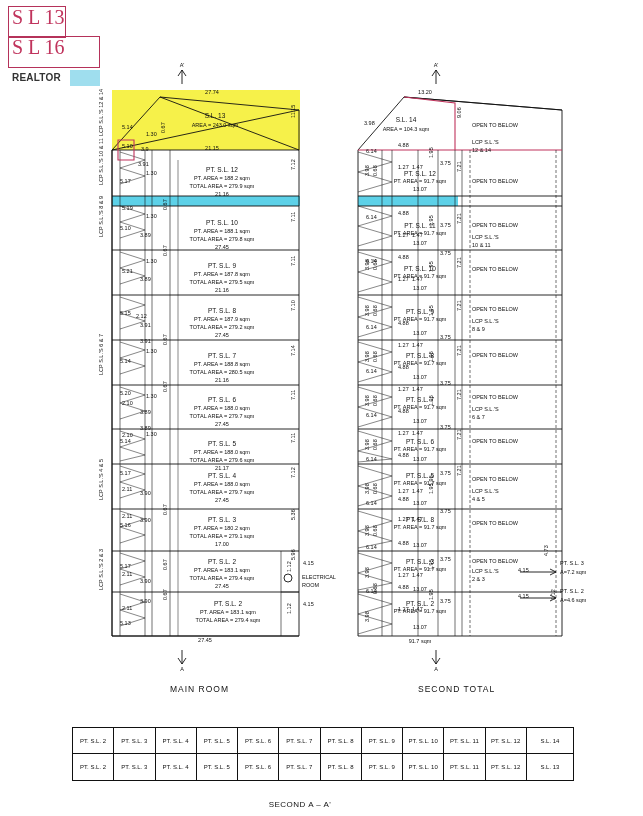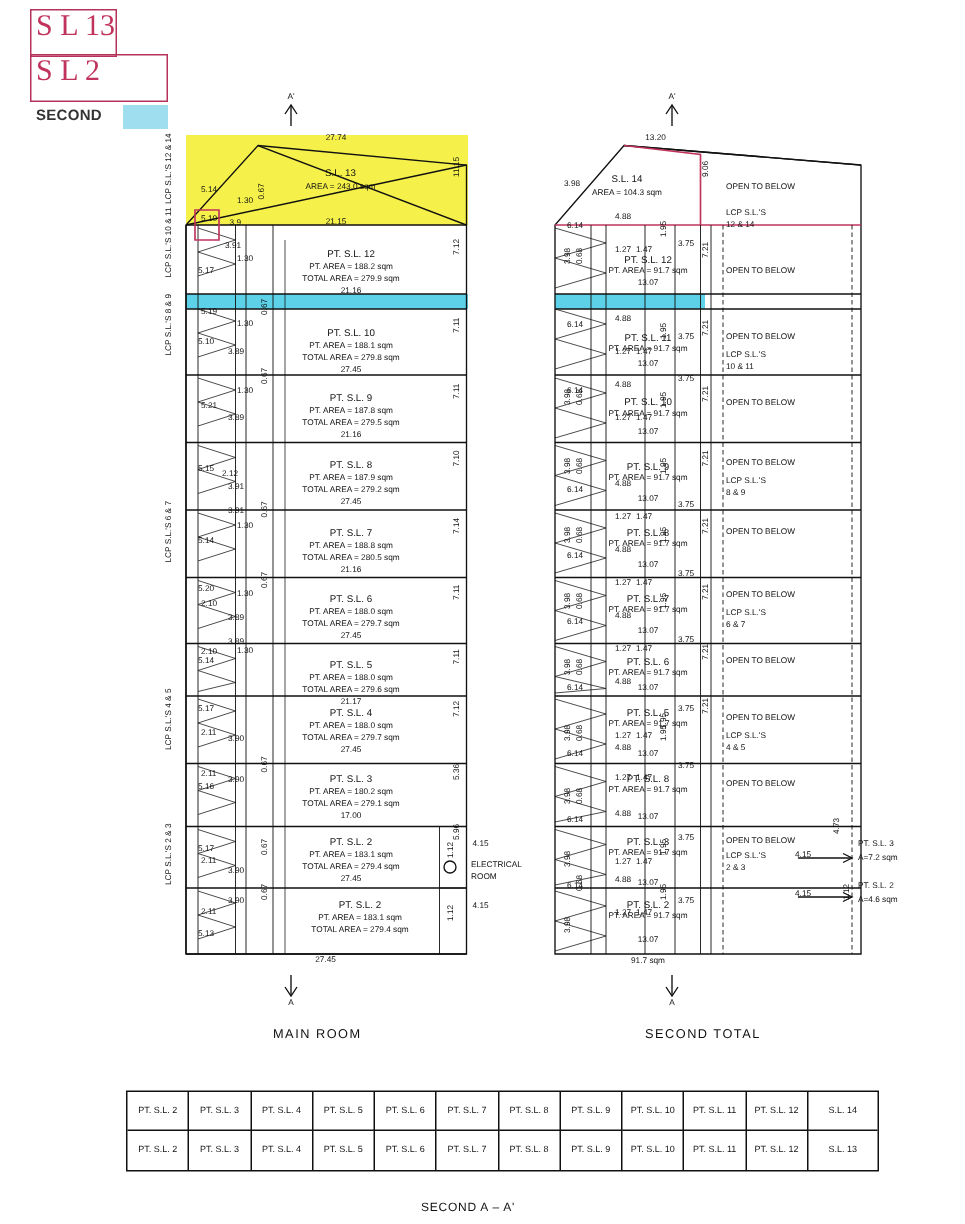--- a/index.html
+++ b/index.html
@@ -1,17 +1,17 @@
 <!DOCTYPE html>
 <html><head>
 <meta charset="utf-8">
 <style>
   html,body{margin:0;padding:0;background:#ffffff;}
   body{width:643px;height:816px;position:relative;font-family:"Liberation Sans",sans-serif;color:#111;overflow:hidden;}
-  .page{position:absolute;left:12px;top:0;width:551px;height:816px;}
+  .page{position:absolute;left:0;top:0;width:551px;height:816px;}
   .t{position:absolute;font-size:5.5px;line-height:1.15;white-space:nowrap;color:#111;}
   .t.c{transform:translateX(-50%);}
   .vert{transform:rotate(-90deg);transform-origin:0 0;}
   .unit-title{font-size:6.5px;}
   .hl{position:absolute;}
   
   .stamp{position:absolute;left:8px;top:6px;width:92px;height:82px;}
   .stamp .sbox{position:absolute;border:1.6px solid #b5325a;}
   .stamp .txt{position:absolute;font-family:"Liberation Serif",serif;color:#c0335c;}
   .realtor{position:absolute;left:4px;top:66px;font-size:10px;font-weight:bold;color:#333;letter-spacing:.2px;}
@@ -29,22 +29,22 @@
 </style>
 </head>
 <body>
 
 <div class="page">
 
   <div class="stamp">
     <div class="sbox" style="left:0px;top:0px;width:56px;height:30px;"></div>
     <div class="sbox" style="left:0px;top:30px;width:90px;height:30px;"></div>
     <div class="txt" style="left:4px;top:0px;font-size:20px;">S L 13</div>
-    <div class="txt" style="left:4px;top:30px;font-size:20px;">S L 2</div>
-    <div class="realtor">SECOND</div>
+    <div class="txt" style="left:4px;top:30px;font-size:20px;">S L 16</div>
+    <div class="realtor">REALTOR</div>
     <div class="realtor-badge"></div>
   </div>
 
   <div class="hl" style="left:112px;top:90px;width:188px;height:60px;background:#f5ee2a;opacity:.85;"></div>
   <div class="hl" style="left:112px;top:196px;width:188px;height:10px;background:#35c6e2;opacity:.8;"></div>
   <div class="hl" style="left:358px;top:196px;width:100px;height:10px;background:#35c6e2;opacity:.8;"></div>
 
   <svg width="643" height="816">
     <g fill="none" stroke="#111" stroke-width="0.9">
 

